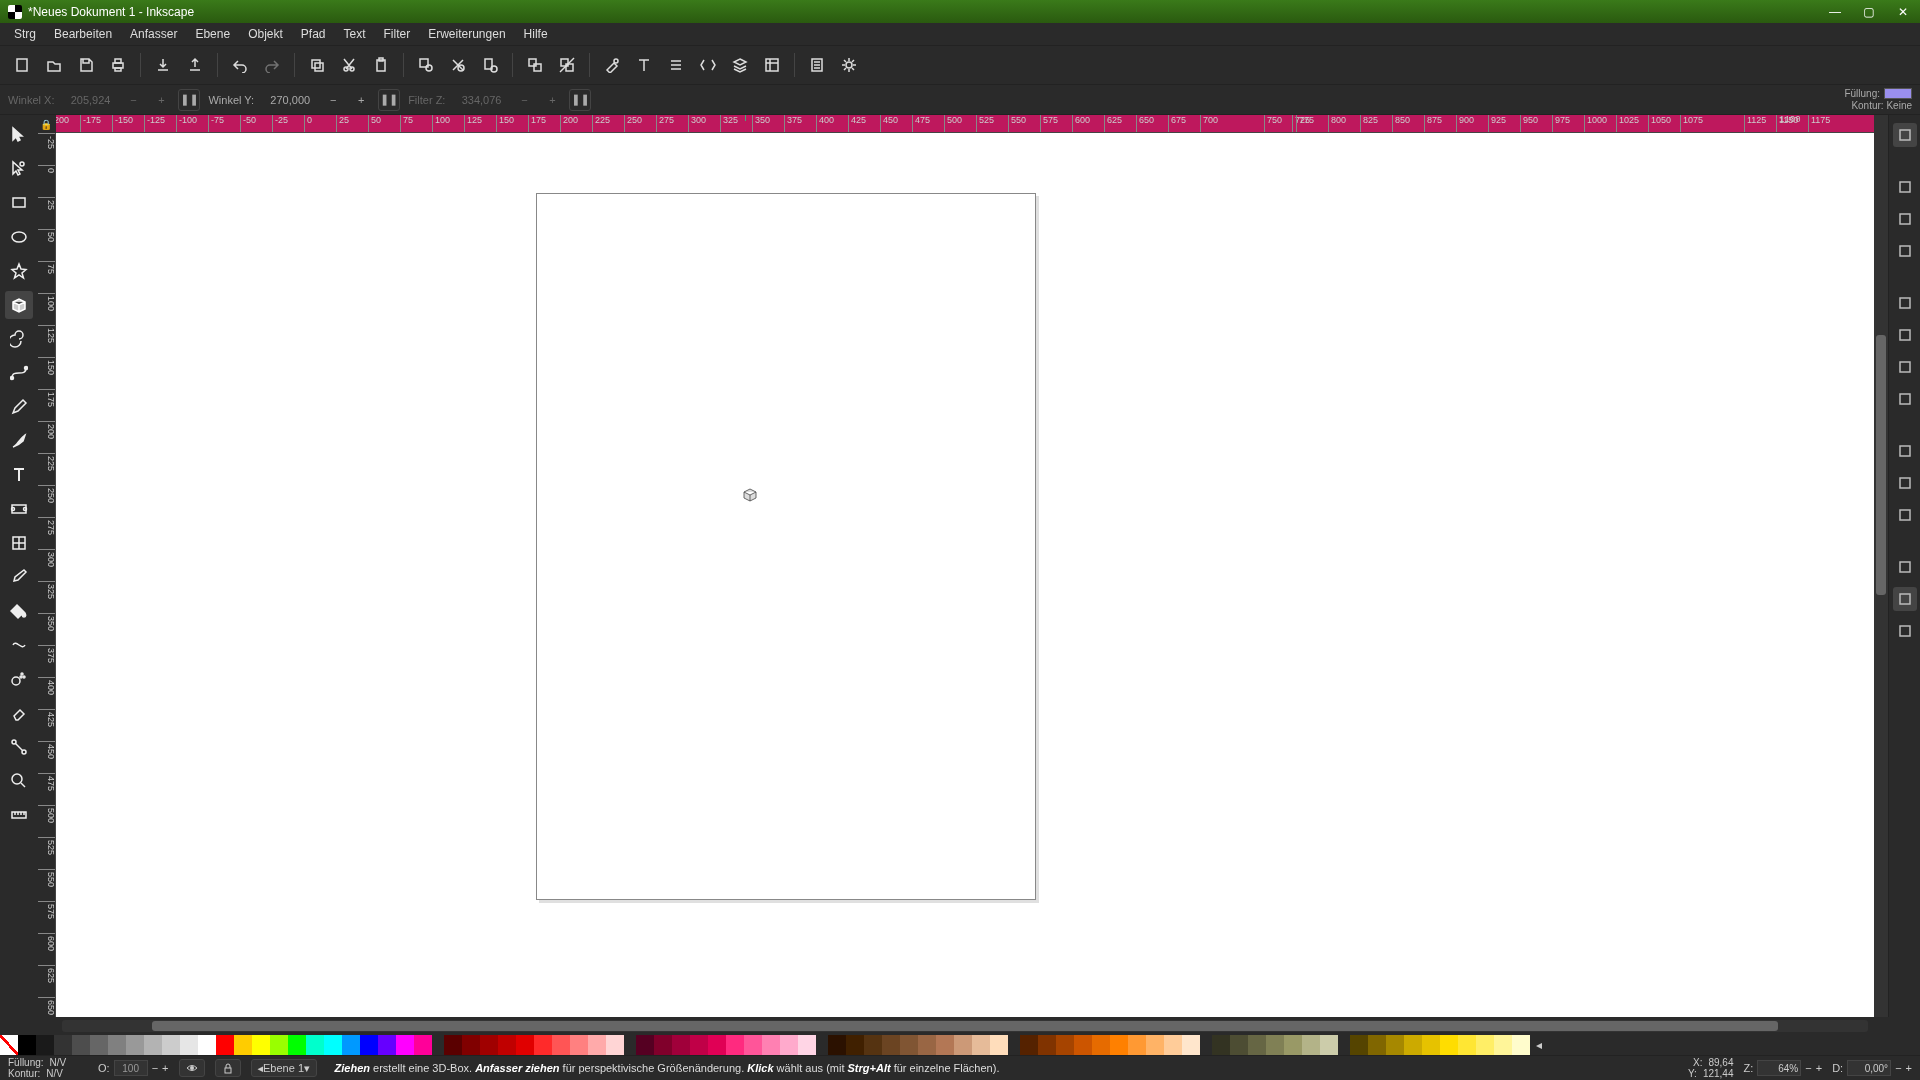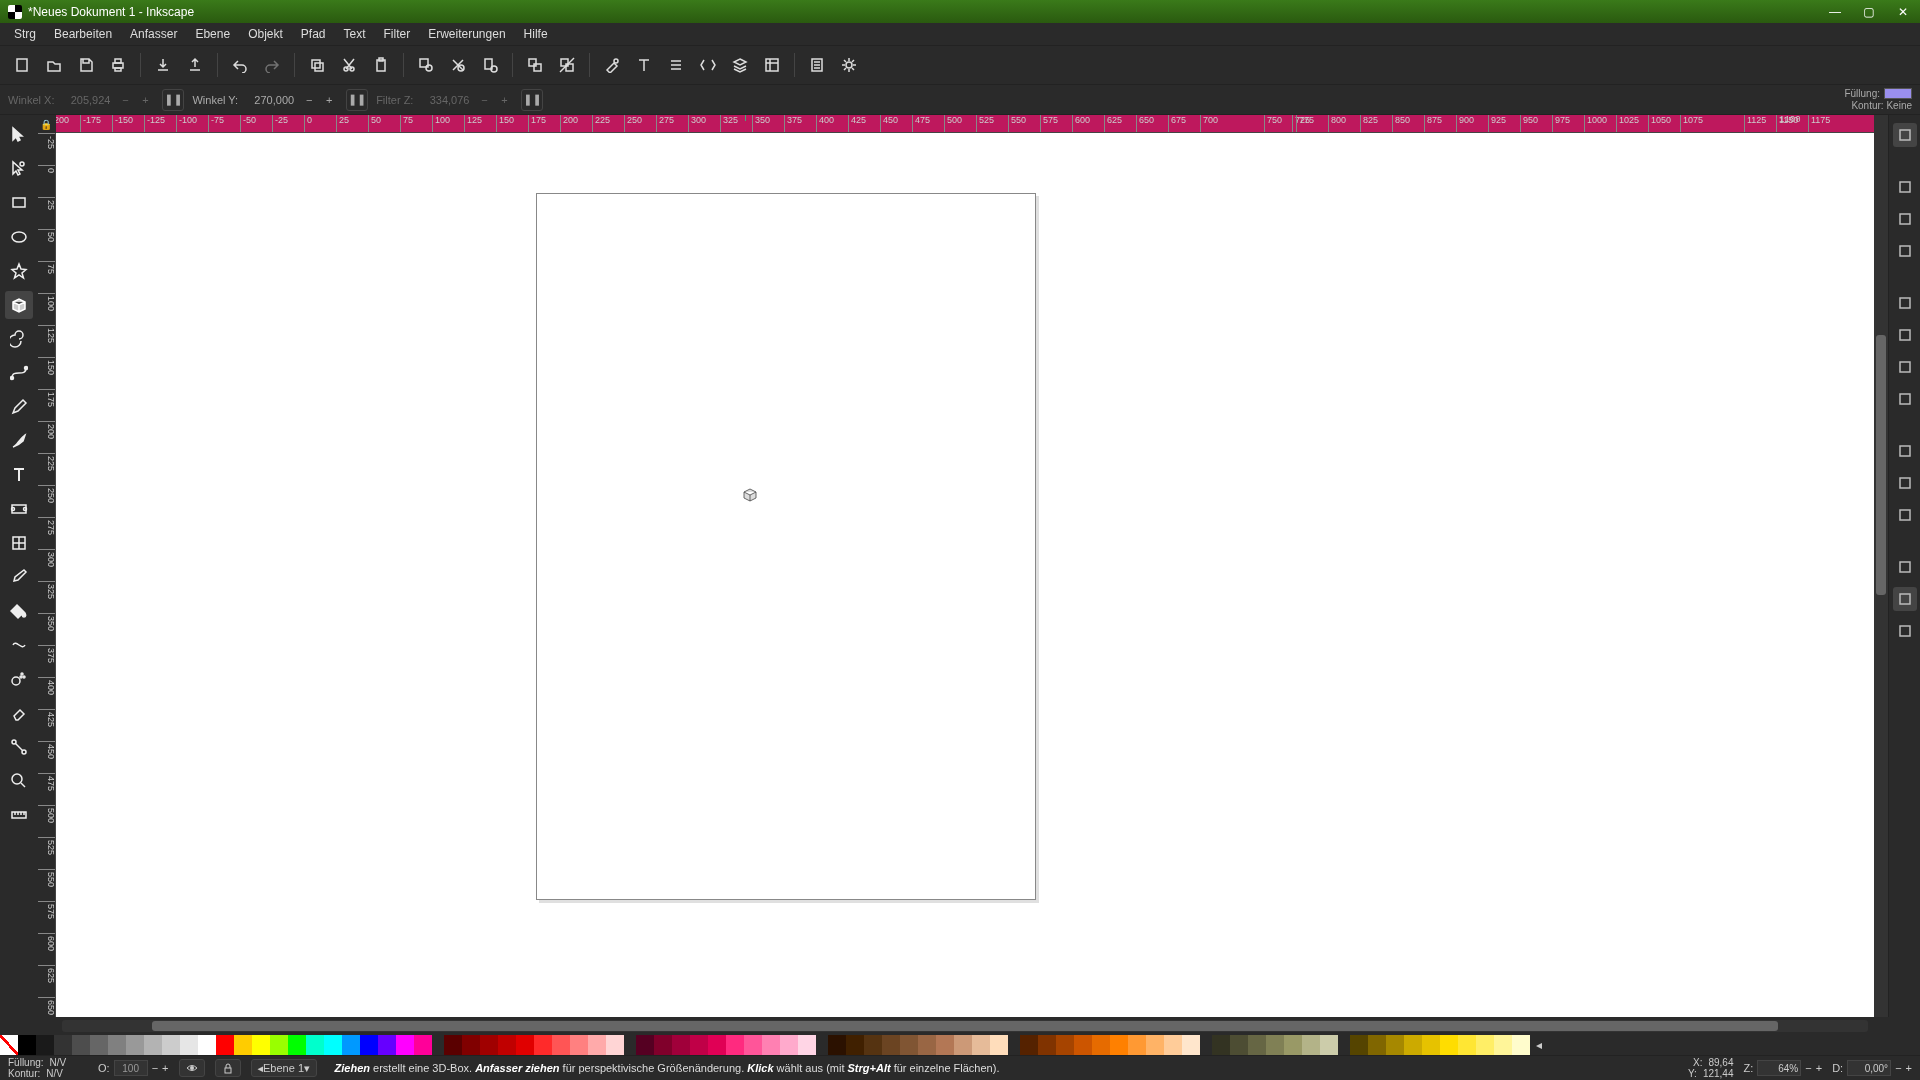--- a/index.html
+++ b/index.html
@@ -19,21 +19,21 @@
 
 .toolbar { height: 40px; background: #2a2a2a; display: flex; align-items: center; padding: 0 8px; gap: 4px; border-top: 1px solid #222; border-bottom: 1px solid #222;}
 .tbtn { width: 28px; height: 28px; display: flex; align-items: center; justify-content: center; color: #ddd; border-radius: 3px; }
 .tsep { width: 1px; height: 24px; background: #444; margin: 0 4px; }
 .tbtn svg { width: 16px; height: 16px; stroke: #ddd; fill: none; stroke-width: 1.5; }
 
 
 .optbar { height: 30px; background: #2a2a2a; display: flex; align-items: center; padding: 0 8px; gap: 8px; font-size: 11px; color: #aaa; border-bottom: 1px solid #222;}
 .optbar .field { display: flex; align-items: center; gap: 4px; }
 .optbar .field.disabled { color: #666; }
-.optbar .spin { display:flex; align-items:center; gap:10px;}
+.optbar .spin { display:flex; align-items:center; gap:18px;}
 .optbar .spin input { width: 52px; background: transparent; border: none; color: inherit; text-align: right; font-size: 11px; outline:none;}
 .optbar .spinbtn { width:10px; text-align:center; color:inherit;}
 .optbar .togglebtn { width: 22px; height: 22px; display:flex;align-items:center;justify-content:center; border:1px solid #444; border-radius:3px; margin-left:4px;}
 .optbar .right { margin-left: auto; display:flex; flex-direction:column; align-items:flex-end; font-size:10px; line-height:12px;}
 .optbar .right .fillsw { width: 28px; height: 11px; background: #9a8fee; display:inline-block; vertical-align:middle; margin-left:4px; border:1px solid #555;}
 
 
 .middle { display: flex; height: calc(1080px - 23px - 22px - 40px - 30px - 20px - 18px - 25px); }
 .toolbox { width: 38px; background: #2a2a2a; display: flex; flex-direction: column; align-items: center; padding-top: 6px; gap: 6px; }
 .tool { width: 28px; height: 28px; display: flex; align-items: center; justify-content: center; border-radius: 3px; }

